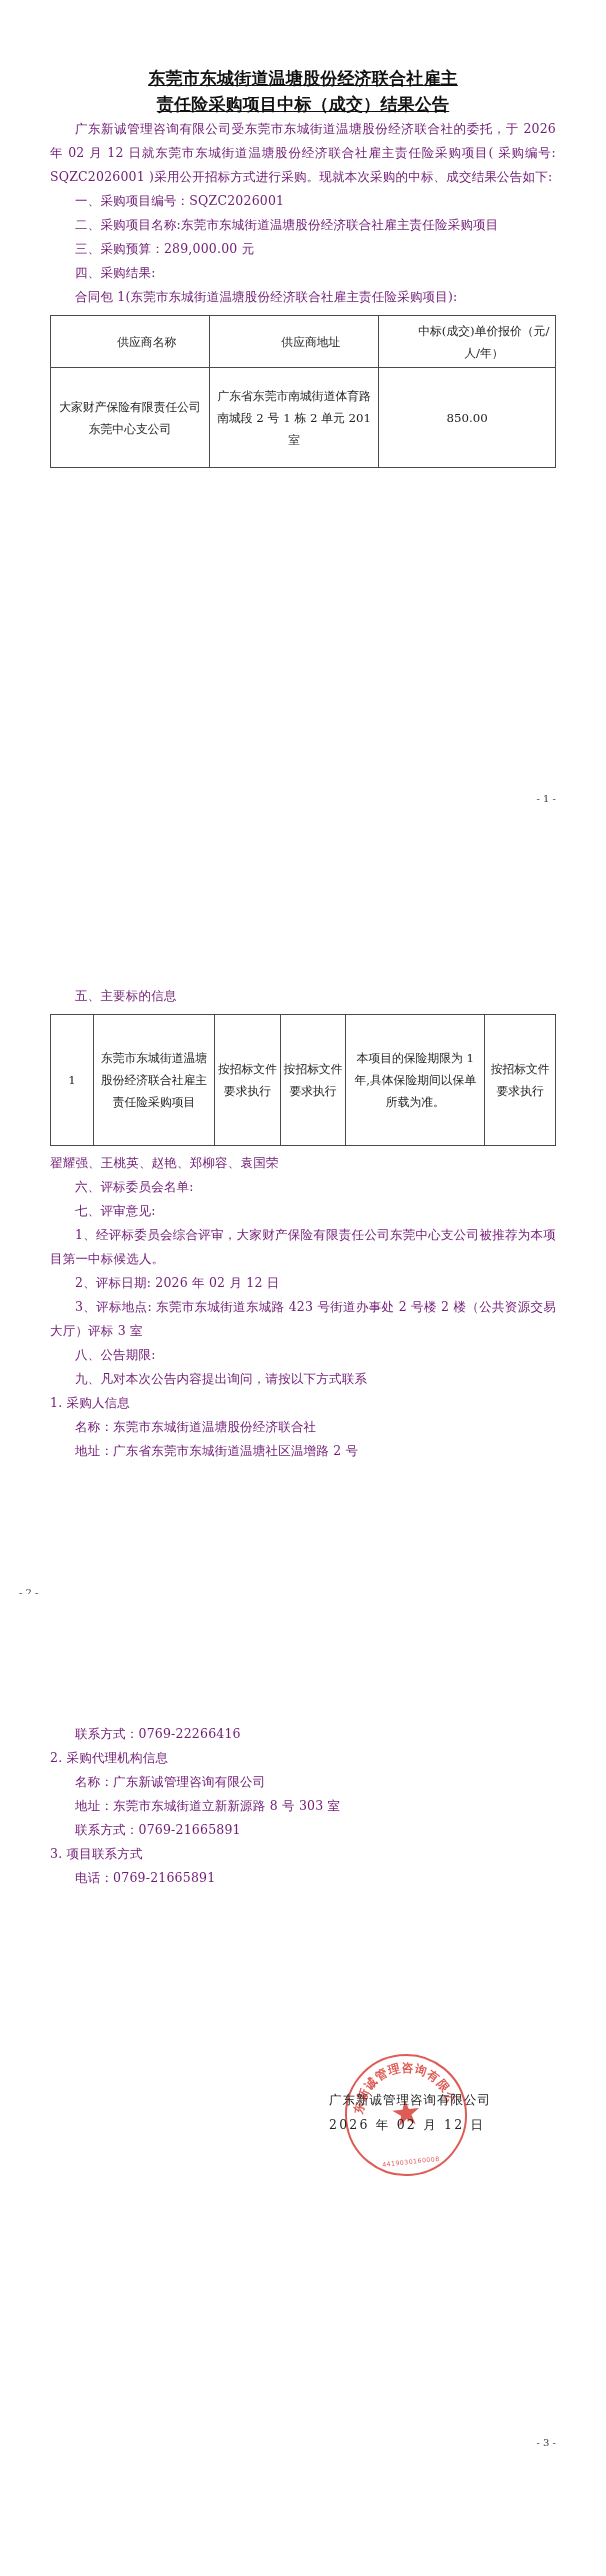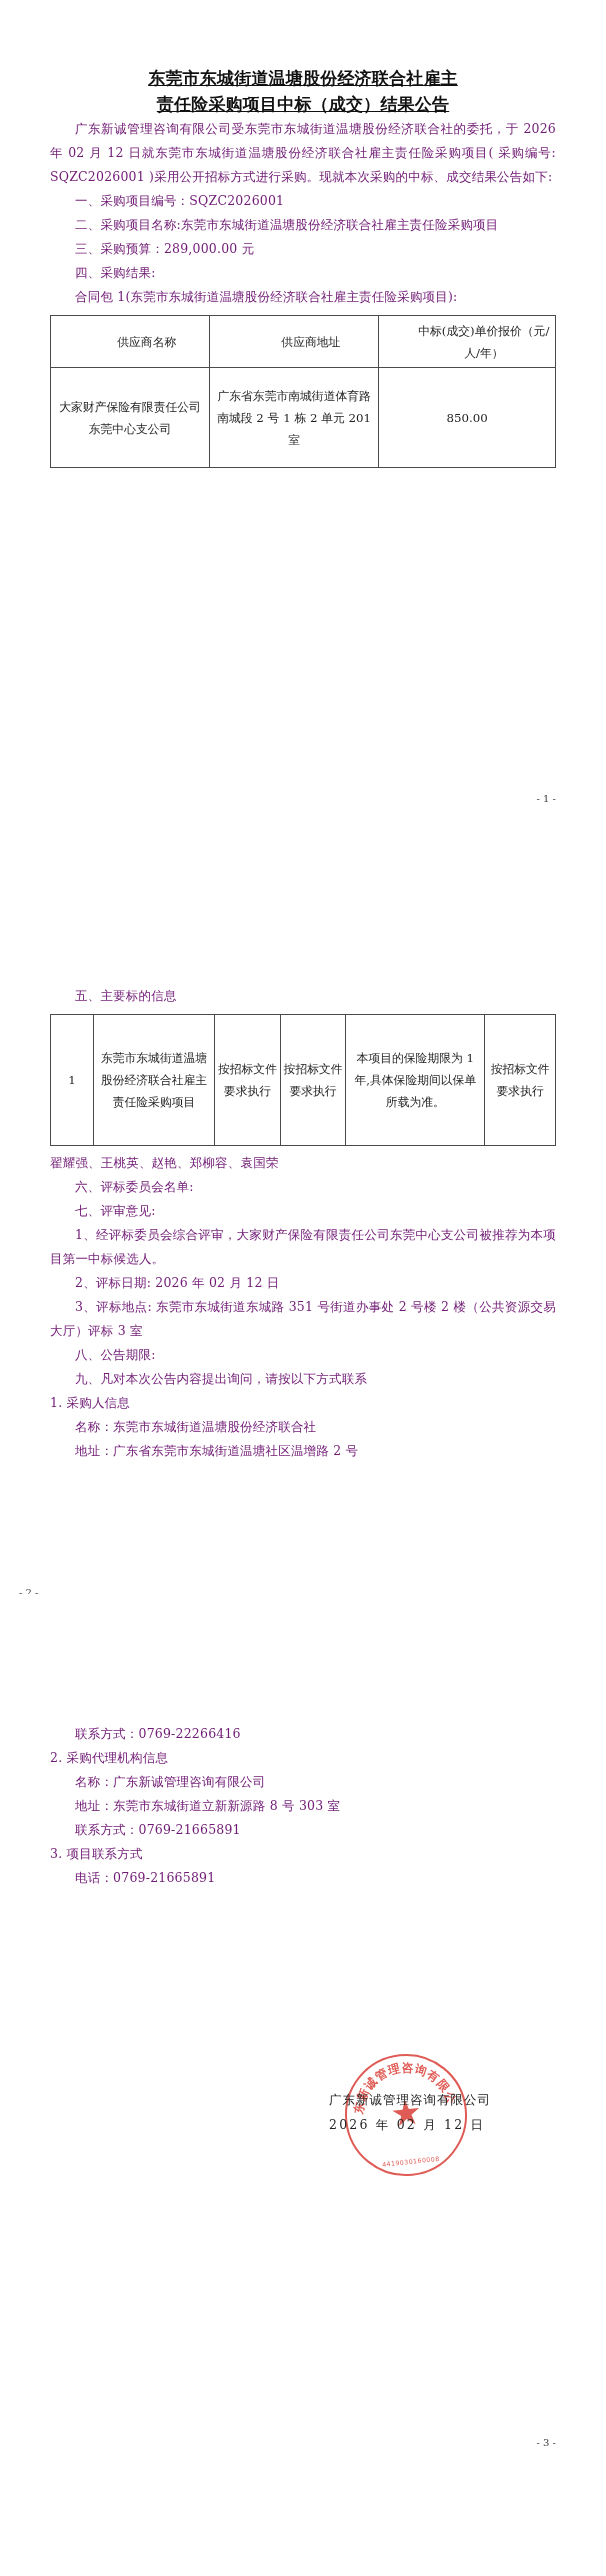--- a/index.html
+++ b/index.html
@@ -242,21 +242,21 @@
       </tr>
     </tbody>
   </table>
 
   <p class="body-text indent0">翟耀强、王桃英、赵艳、郑柳容、袁国荣</p>
   <p class="body-text indent2">六、评标委员会名单:</p>
 
   <p class="body-text indent2">七、评审意见:</p>
   <p class="body-text indent2">1、经评标委员会综合评审，大家财产保险有限责任公司东莞中心支公司被推荐为本项目第一中标候选人。</p>
   <p class="body-text indent2">2、评标日期: 2026 年 02 月 12 日</p>
-  <p class="body-text indent2">3、评标地点: 东莞市东城街道东城路 351 号街道办事处 2 号楼 2 楼（公共资源交易大厅）评标 3 室</p>
+  <p class="body-text indent2">3、评标地点: 东莞市东城街道东城路 423 号街道办事处 2 号楼 2 楼（公共资源交易大厅）评标 3 室</p>
 
   <p class="body-text indent2">八、公告期限:</p>
 
   <p class="body-text indent2">九、凡对本次公告内容提出询问，请按以下方式联系</p>
 
   <p class="body-text indent0">1. 采购人信息</p>
   <p class="body-text indent2">
     <span>名称：</span><span>东莞市东城街道温塘股份经济联合社</span>
   </p>
   <p class="body-text indent2">

